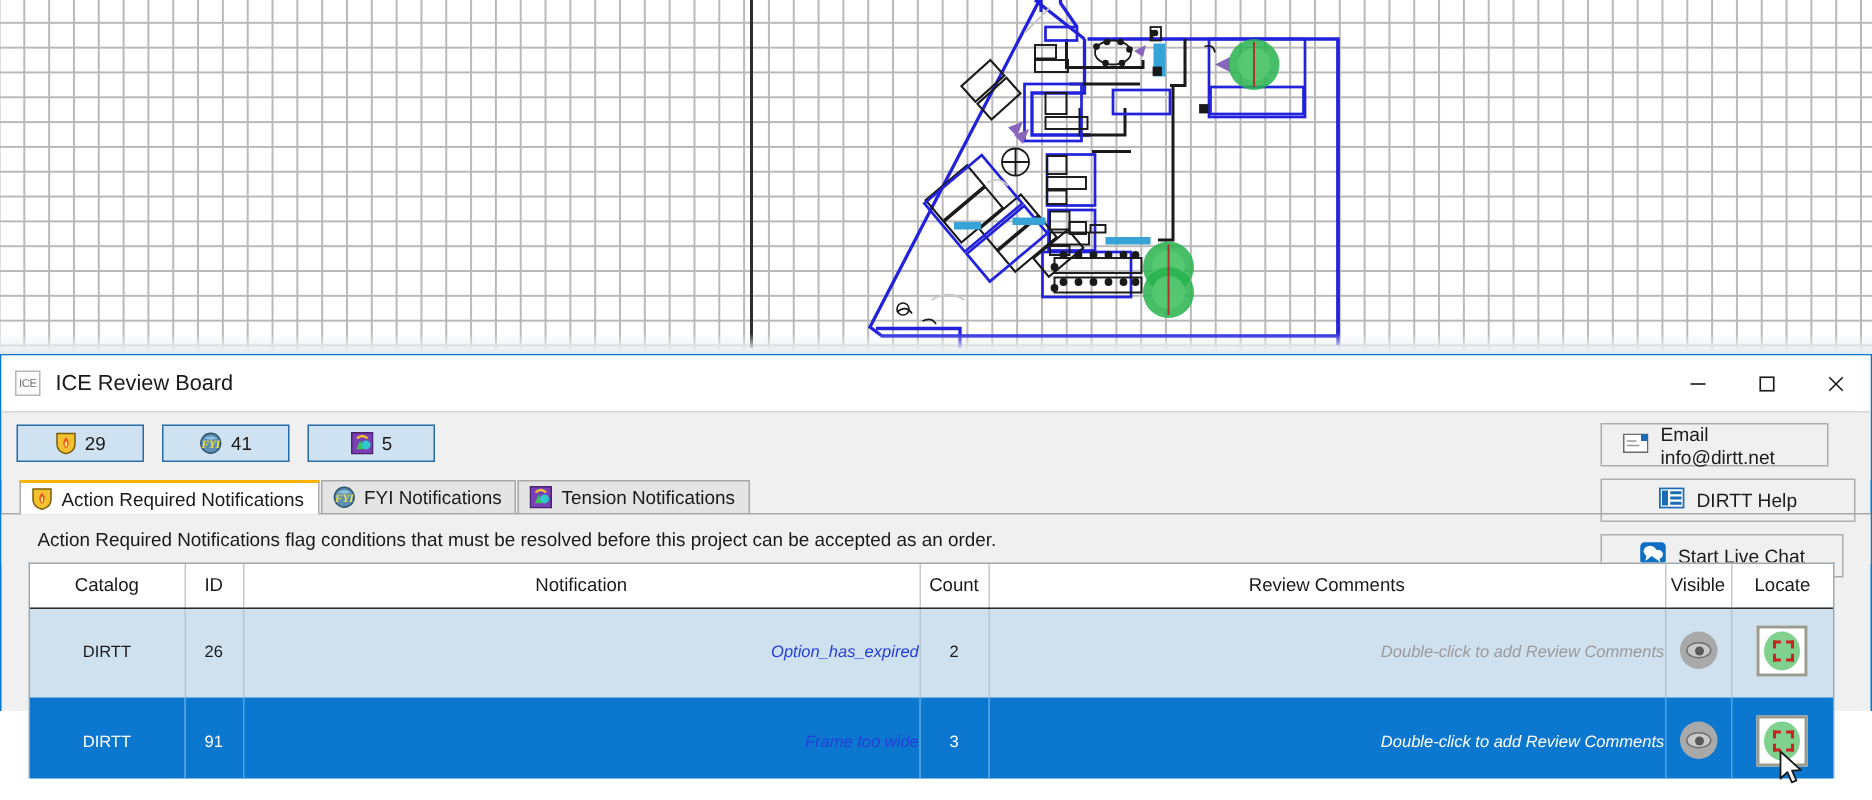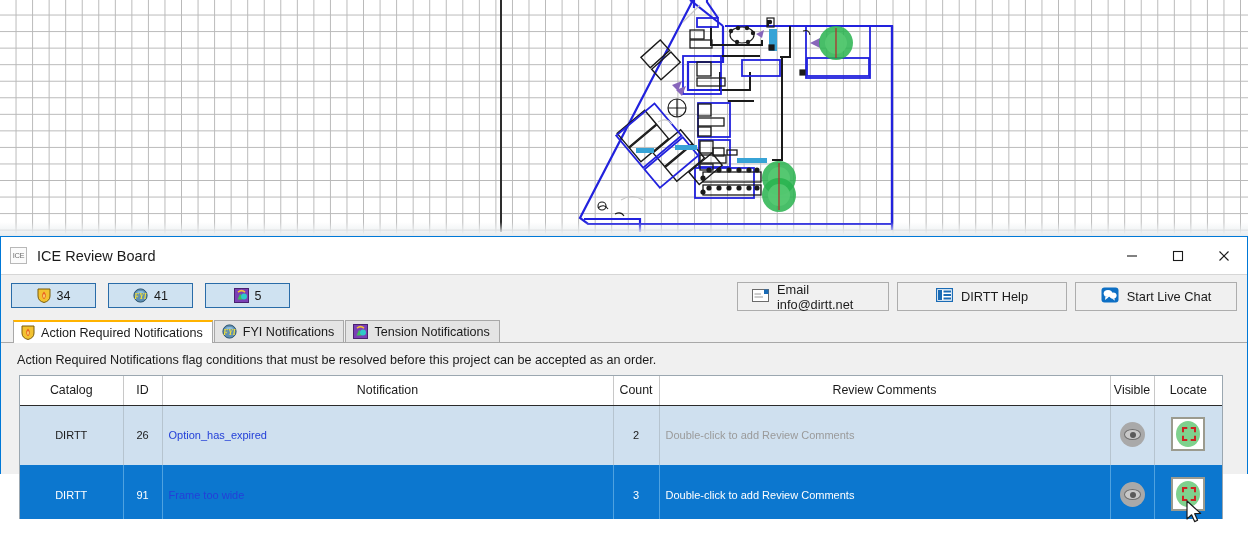--- a/index.html
+++ b/index.html
@@ -68,21 +68,21 @@
   .pill {
     width: 85px; height: 25px;
     background: #cfe2f1;
     border: 1px solid #2a6ca8;
     display: flex; align-items: center; justify-content: center; gap: 6px;
     font-size: 12.5px; color: #1a1a1a;
     cursor: default;
   }
   .pill .pill-count { font-size: 12.5px; }
 
-  .action-buttons { position: absolute; right: 10px; top: 7px; display: flex; gap: 8px; }
+  .action-buttons { position: absolute; right: 10px; top: 7px; display: flex; gap: 8px; flex-direction: column; }
   .abtn {
     height: 29px; background: #f0f0f0;
     border: 1px solid #adadad;
     display: flex; align-items: center; justify-content: center; gap: 8px;
     padding: 0 14px; font-size: 12.8px; color: #1b1b1b; cursor: default;
   }
   #email-btn { width: 152px; }
   #help-btn { width: 170px; }
   #chat-btn { width: 162px; }
 
@@ -98,21 +98,21 @@
     background: #e4e4e4; border: 1px solid #a8a8a8; border-bottom: none;
     margin-right: 1px; cursor: default; position: relative; justify-content: space-between;
   }
   .tab.active {
     background: #ffffff; border-top: 2px solid #ffb300;
     height: 23px; margin-bottom: -1px; z-index: 3;
   }
 
   
   .desc {
-    padding: 10px 0 9px 16px; font-size: 12.6px; color: #1a1a1a;
+    padding: 10px 0 9px 24px; font-size: 12.6px; color: #1a1a1a;
     background: #f0f0f0;
   }
 
   
   .table-wrap {
     position: absolute; left: 18px; top: 138px;
     width: 1204px; height: 144px;
     background: #ffffff;
     border: 1px solid #9ba7b0;
     border-bottom: none;
@@ -129,21 +129,21 @@
   table.grid th:last-child { border-right: none; }
   table.grid td {
     height: 60px; font-size: 11px; color: #1a1a1a;
     border-right: 1px solid #b6c4cf;
     vertical-align: middle;
   }
   table.grid td:last-child { border-right: none; }
   tr.row-normal td { background: #cfe0ef; }
   tr.row-selected td { background: #0c77cf; color: #ffffff; border-right-color: #4fa2e0; }
   .c-center { text-align: center; }
-  .c-left { text-align: left; padding-left: 6px; }
+  .c-left { text-align: right; padding-left: 6px; font-style: italic; }
   .notif-link { color: #2440d8; }
   tr.row-selected .notif-link { color: #2440d8; }
   .placeholder-comment { color: #9a9a9a; }
   tr.row-selected .placeholder-comment { color: #ffffff; }
 
   
   .eye-cell, .locate-cell { text-align: center; }
   .locate-box {
     display: inline-block; width: 34px; height: 34px;
     background: #ffffff; border: 2px solid #9b9b8f;
@@ -372,21 +372,21 @@
       <div class="count-pills">
 
         <div class="pill">
           <span class="ico ico-shield">
             <svg width="14" height="15" viewBox="0 0 14 15">
               <path d="M1 1 H13 V8 Q13 13 7 14.5 Q1 13 1 8 Z" fill="#f2c230" stroke="#7a5c0a" stroke-width="1"></path>
               <path d="M7 3.5 Q9.4 6 8.7 8.4 Q8.2 10.4 7 11 Q5.8 10.4 5.3 8.4 Q4.6 6 7 3.5 Z" fill="#e8571f"></path>
               <path d="M7 5.6 Q8.2 7.2 7.8 8.7 Q7.5 9.8 7 10.1 Q6.5 9.8 6.2 8.7 Q5.8 7.2 7 5.6 Z" fill="#fbe27a"></path>
             </svg>
           </span>
-          <span class="pill-count">34</span>
+          <span class="pill-count">29</span>
         </div>
 
         <div class="pill">
           <span class="ico ico-fyi">
             <svg width="15" height="15" viewBox="0 0 15 15">
               <circle cx="7.5" cy="7.5" r="6.6" fill="#5f8fb4" stroke="#2d5570" stroke-width="1"></circle>
               <path d="M3.2 4.2 Q7.5 1.6 11.8 4.2 Q7.5 6 3.2 4.2 Z" fill="#8fc0dc"></path>
               <text x="7.5" y="10.6" font-size="7.4" font-family="Liberation Serif, serif" font-style="italic" font-weight="bold" fill="#f3e03a" text-anchor="middle">FYI</text>
             </svg>
           </span>

